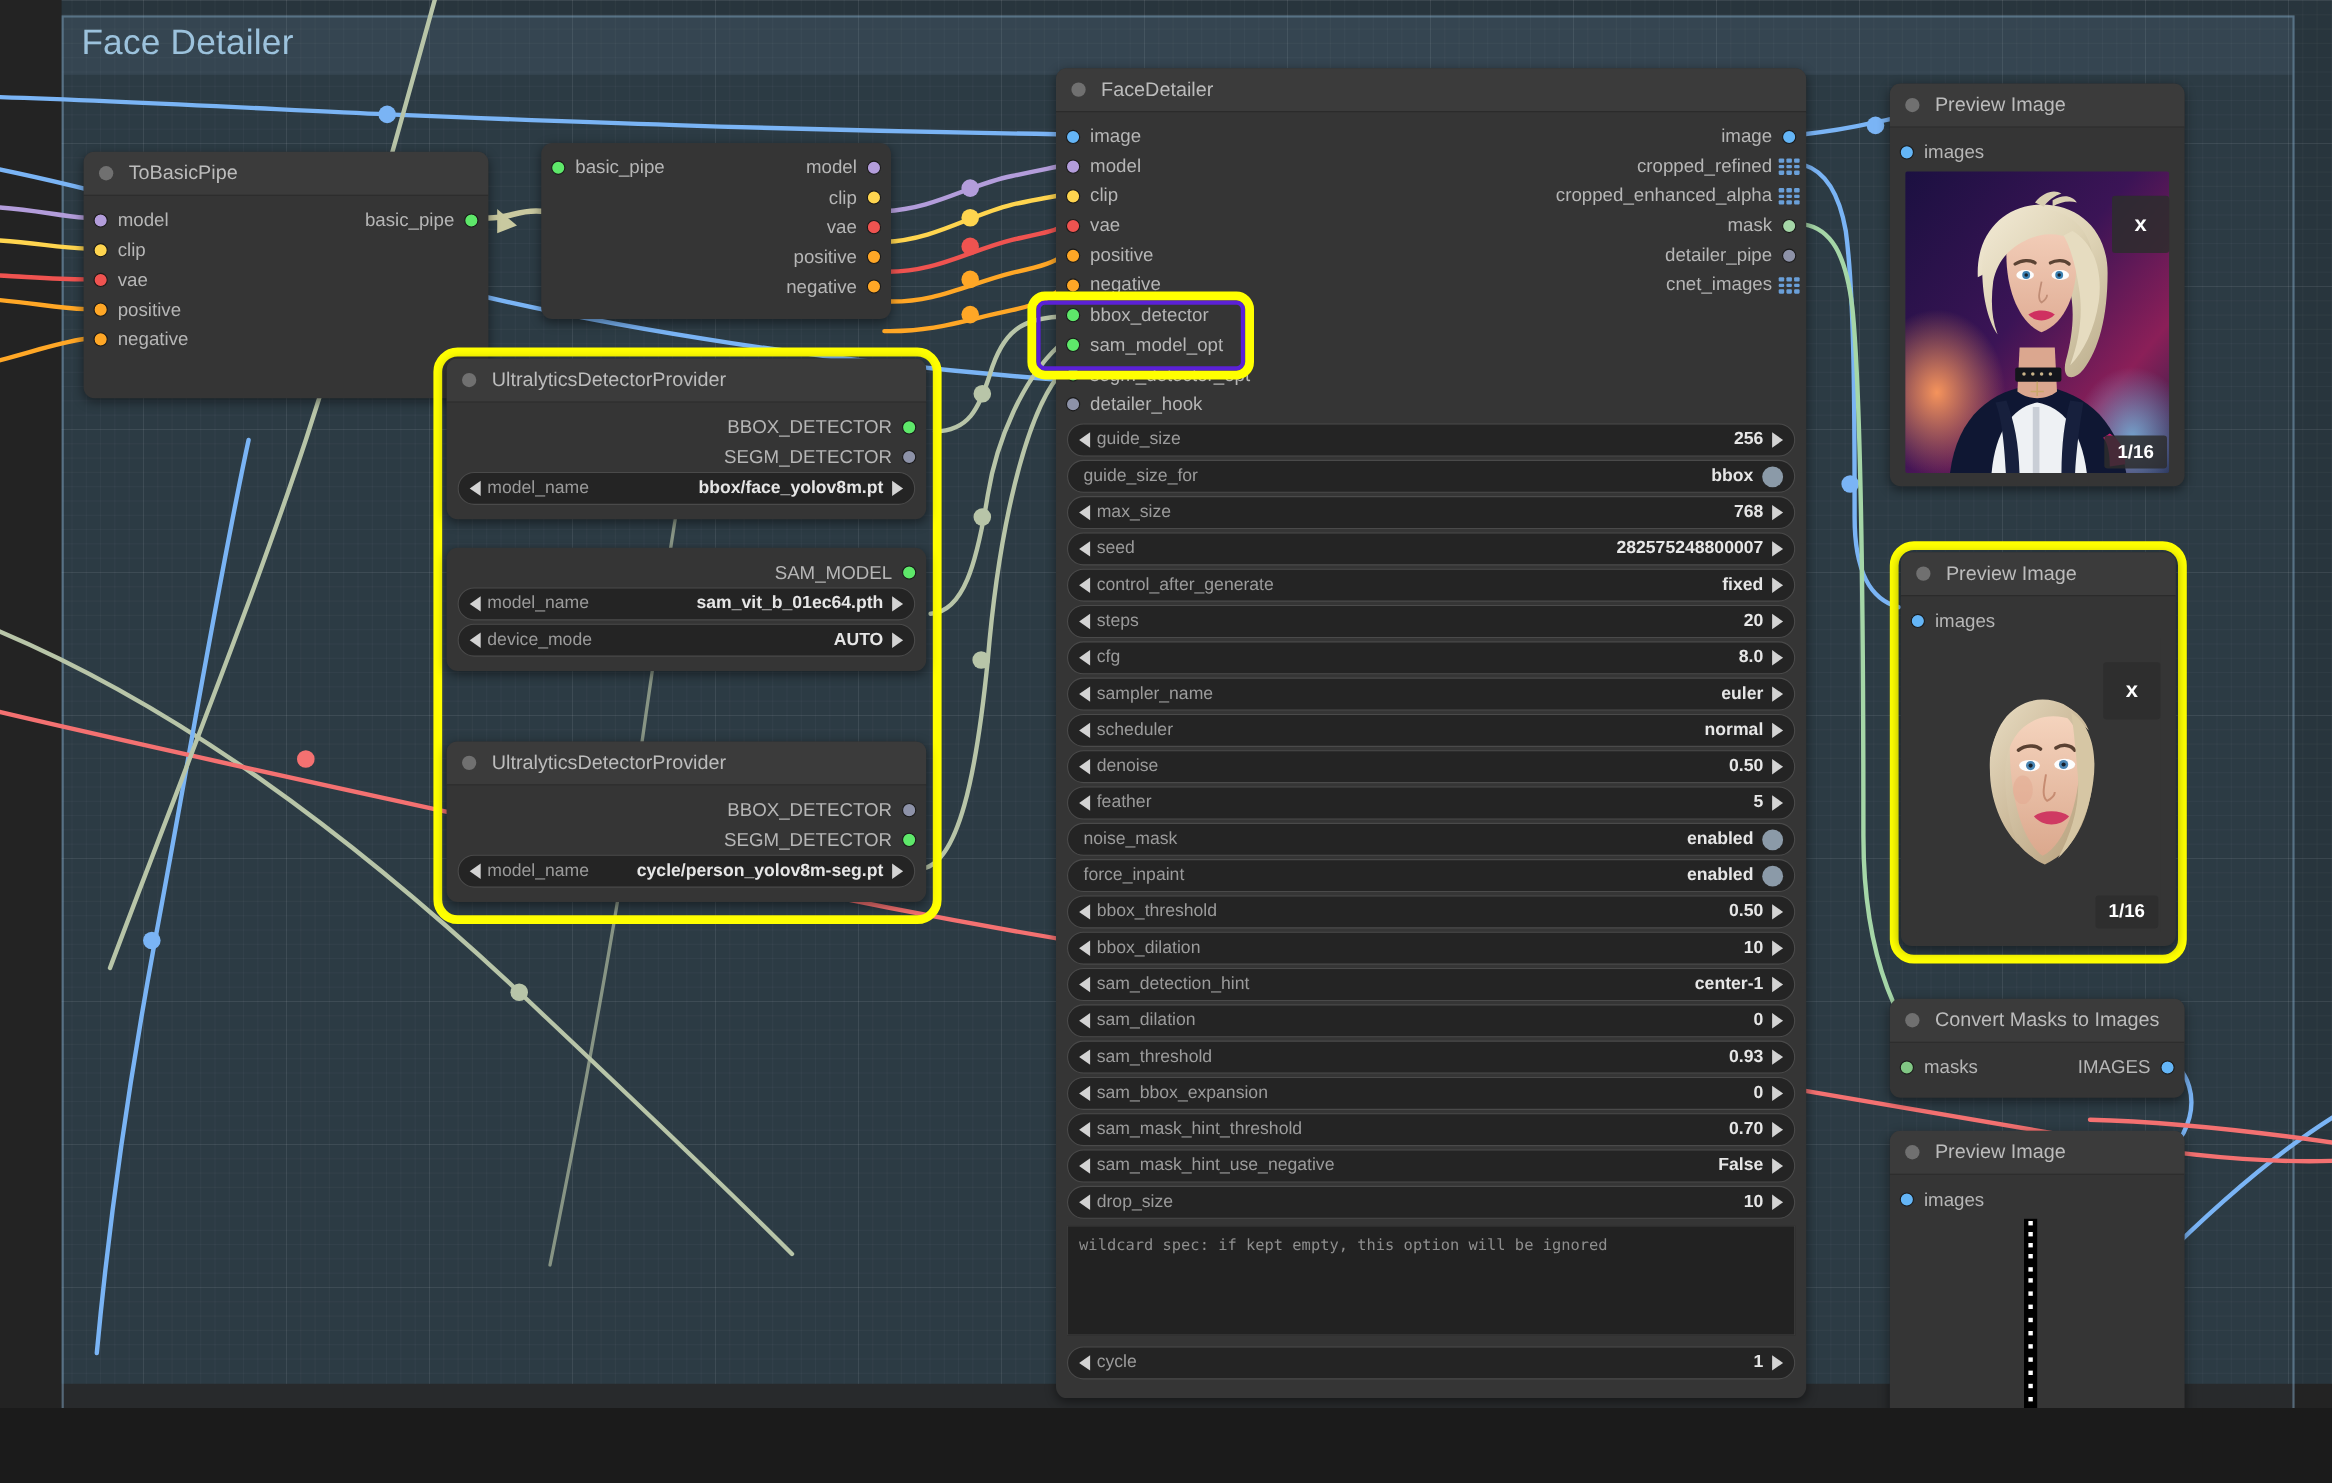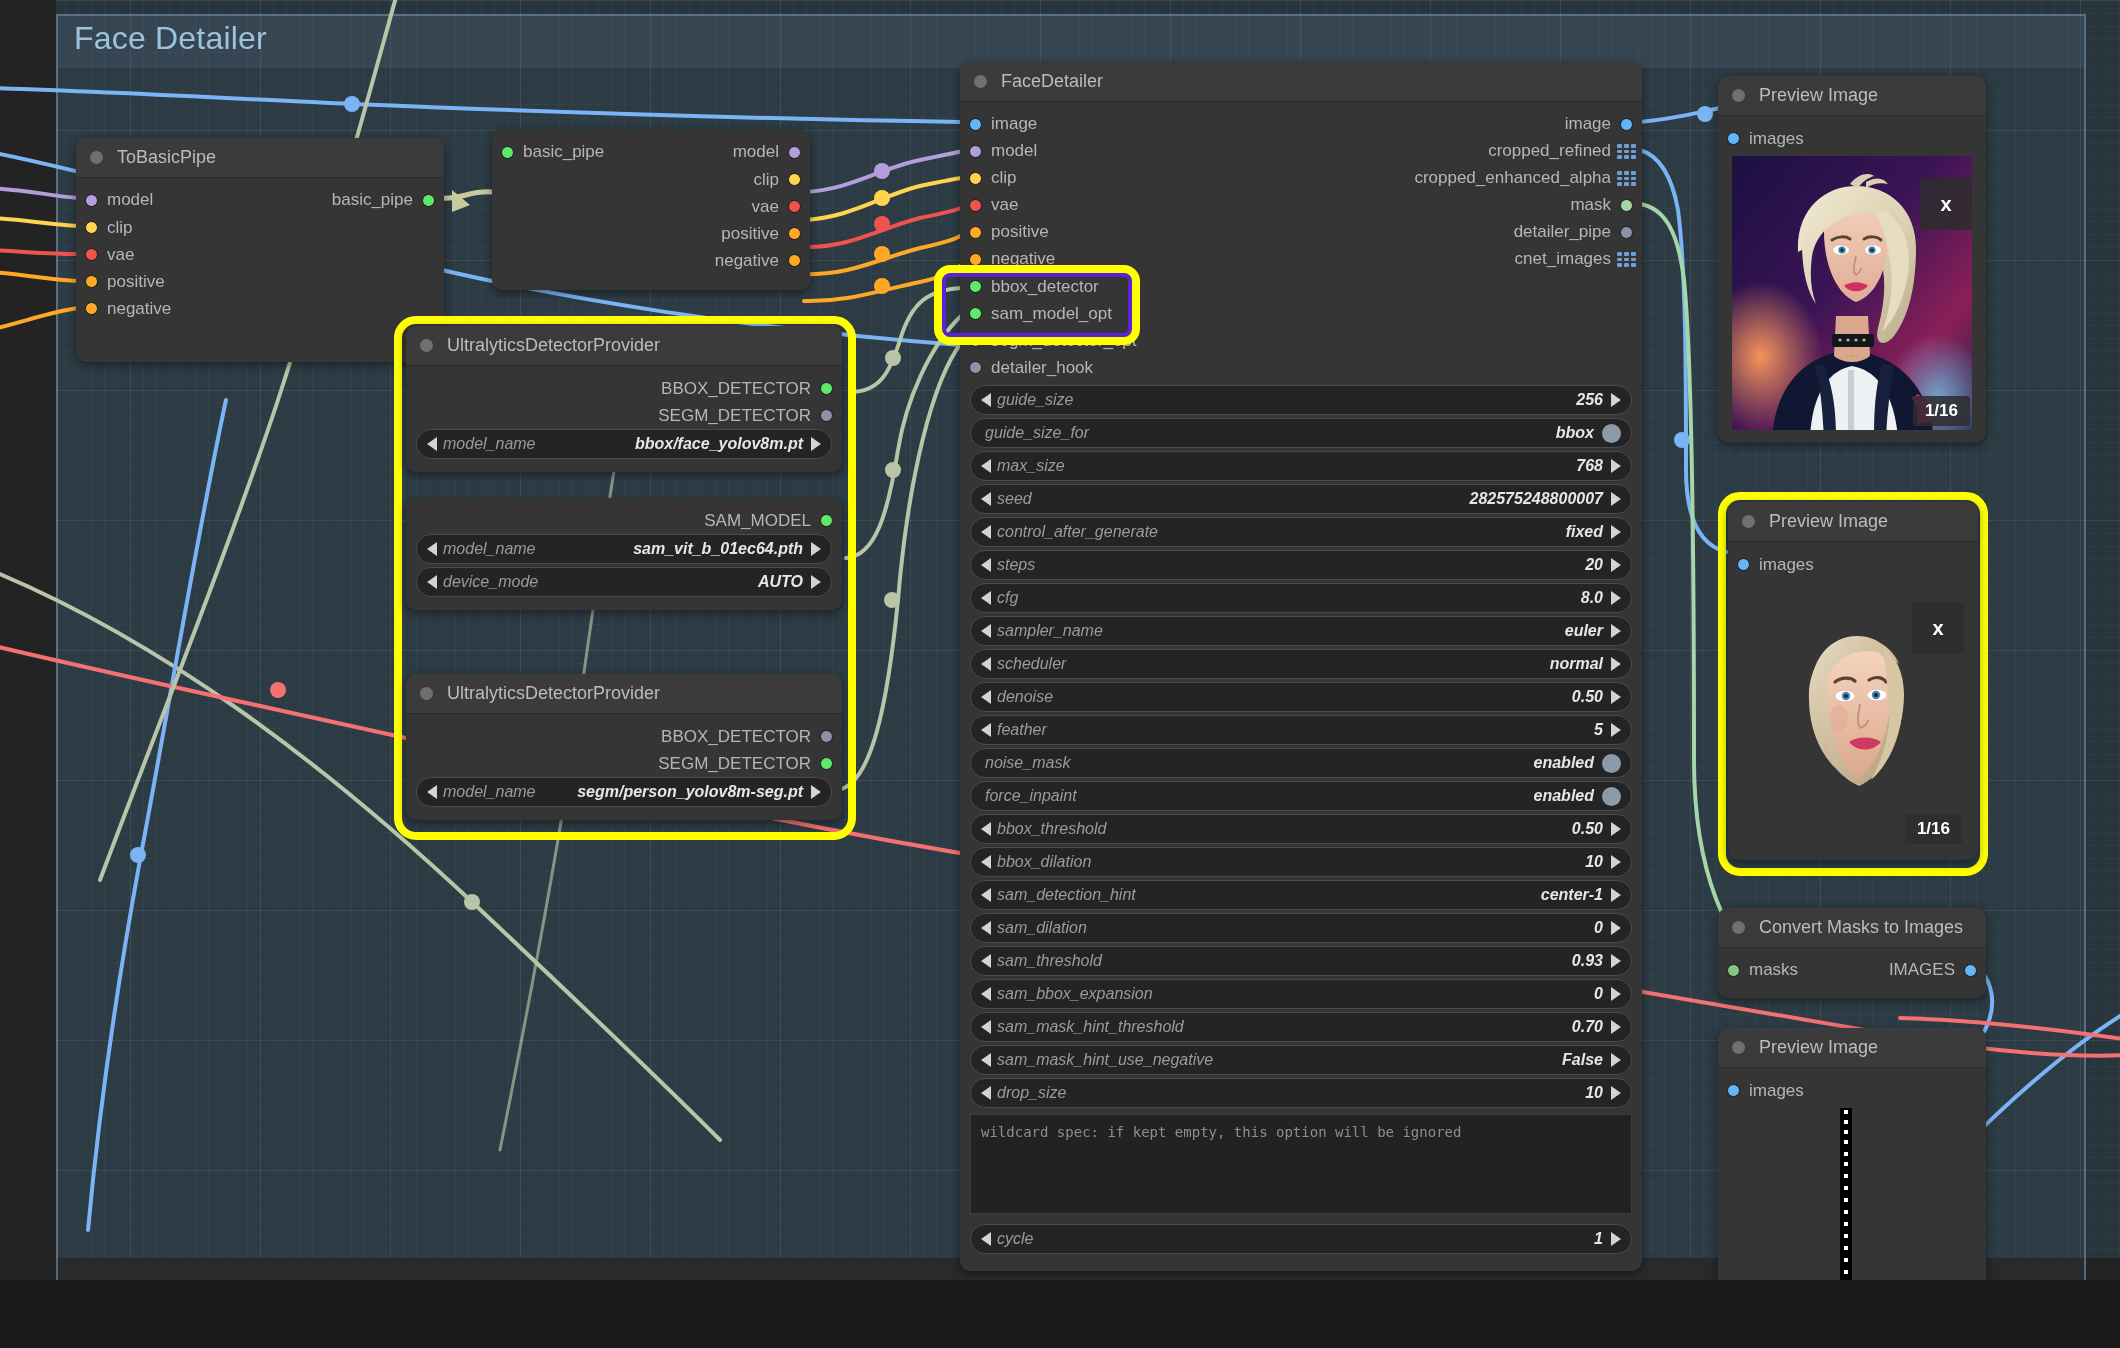--- a/index.html
+++ b/index.html
@@ -91,21 +91,20 @@
   .row-inout .left-lbl { position:absolute; left:31px; font-size:17px; color:#b6b6b6; top:3px;}
   .row-inout .right-lbl { position:absolute; right:31px; font-size:17px; color:#b6b6b6; top:3px;}
 
   
   .widgets { padding: 0 10px; }
   .widget {
     height: 30px; margin-bottom: 3px;
     background: #242424; border: 1px solid #4a4a4a; border-radius: 15px;
     display: flex; align-items: center; position: relative;
     padding: 0 10px;
-    font-style: italic;
   }
   .widget .wname { font-size: 16px; color: #9b9b9b; white-space: nowrap; }
   .widget .wval { font-size: 16px; color: #e6e6e6; margin-left: auto; white-space: nowrap; font-weight: bold;}
   .arrow-l, .arrow-r { width: 0; height: 0; flex: none; }
   .arrow-l {
     border-top: 7px solid transparent; border-bottom: 7px solid transparent;
     border-right: 10px solid #d3d3d3; margin-right: 6px;
   }
   .arrow-r {
     border-top: 7px solid transparent; border-bottom: 7px solid transparent;
@@ -358,21 +357,21 @@
         <span class="pin" style="background:#8d92a8;"></span>
       </div>
       <div class="slot out">
         <span class="lbl">SEGM_DETECTOR</span>
         <span class="pin" style="background:#5ee86a;"></span>
       </div>
       <div class="widgets">
         <div class="widget">
           <span class="arrow-l"></span>
           <span class="wname">model_name</span>
-          <span class="wval">segm/person_yolov8m-seg.pt</span>
+          <span class="wval">cycle/person_yolov8m-seg.pt</span>
           <span class="arrow-r"></span>
         </div>
       </div>
     </div>
   </div>
 
   <div class="node" style="left:960px; top:62px; width:682px;">
     <div class="node-header">
       <span class="node-dot"></span>
       <span class="node-title">FaceDetailer</span>

